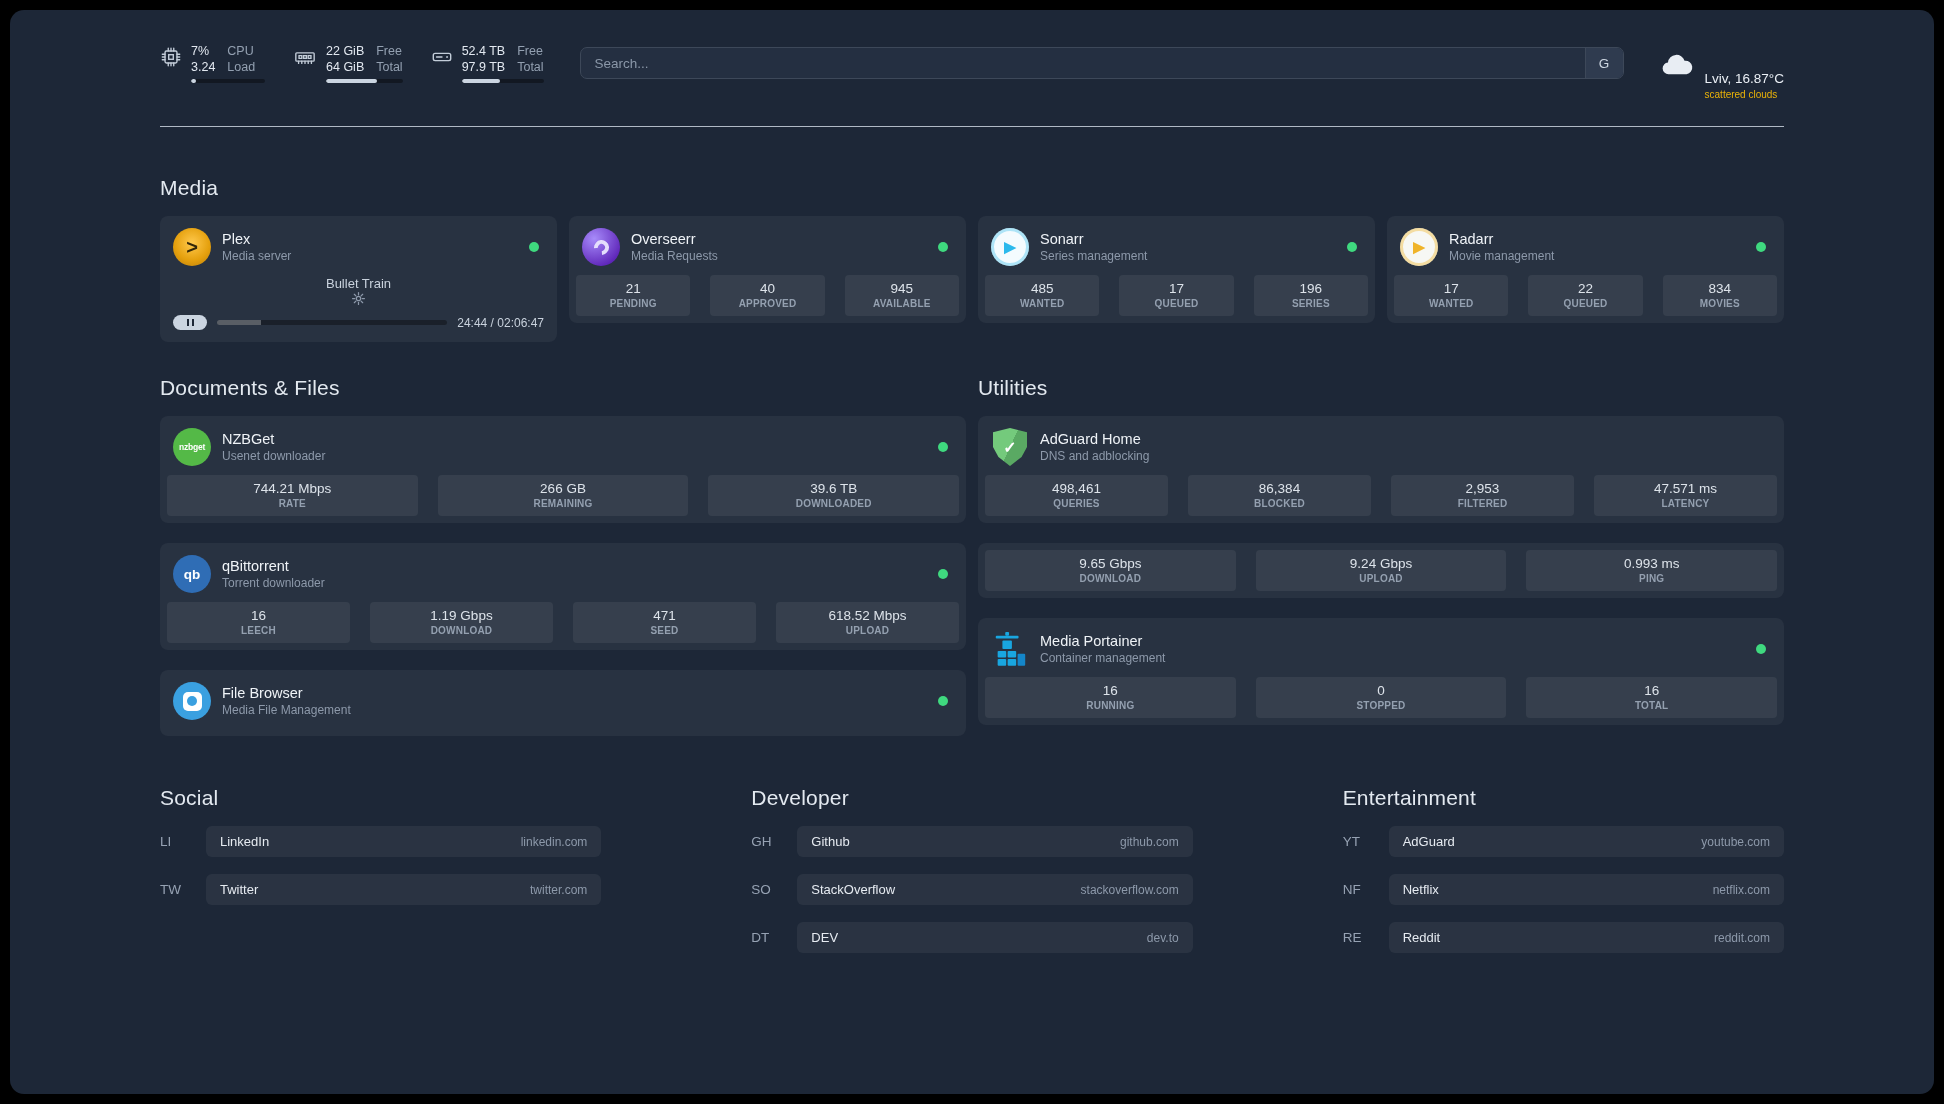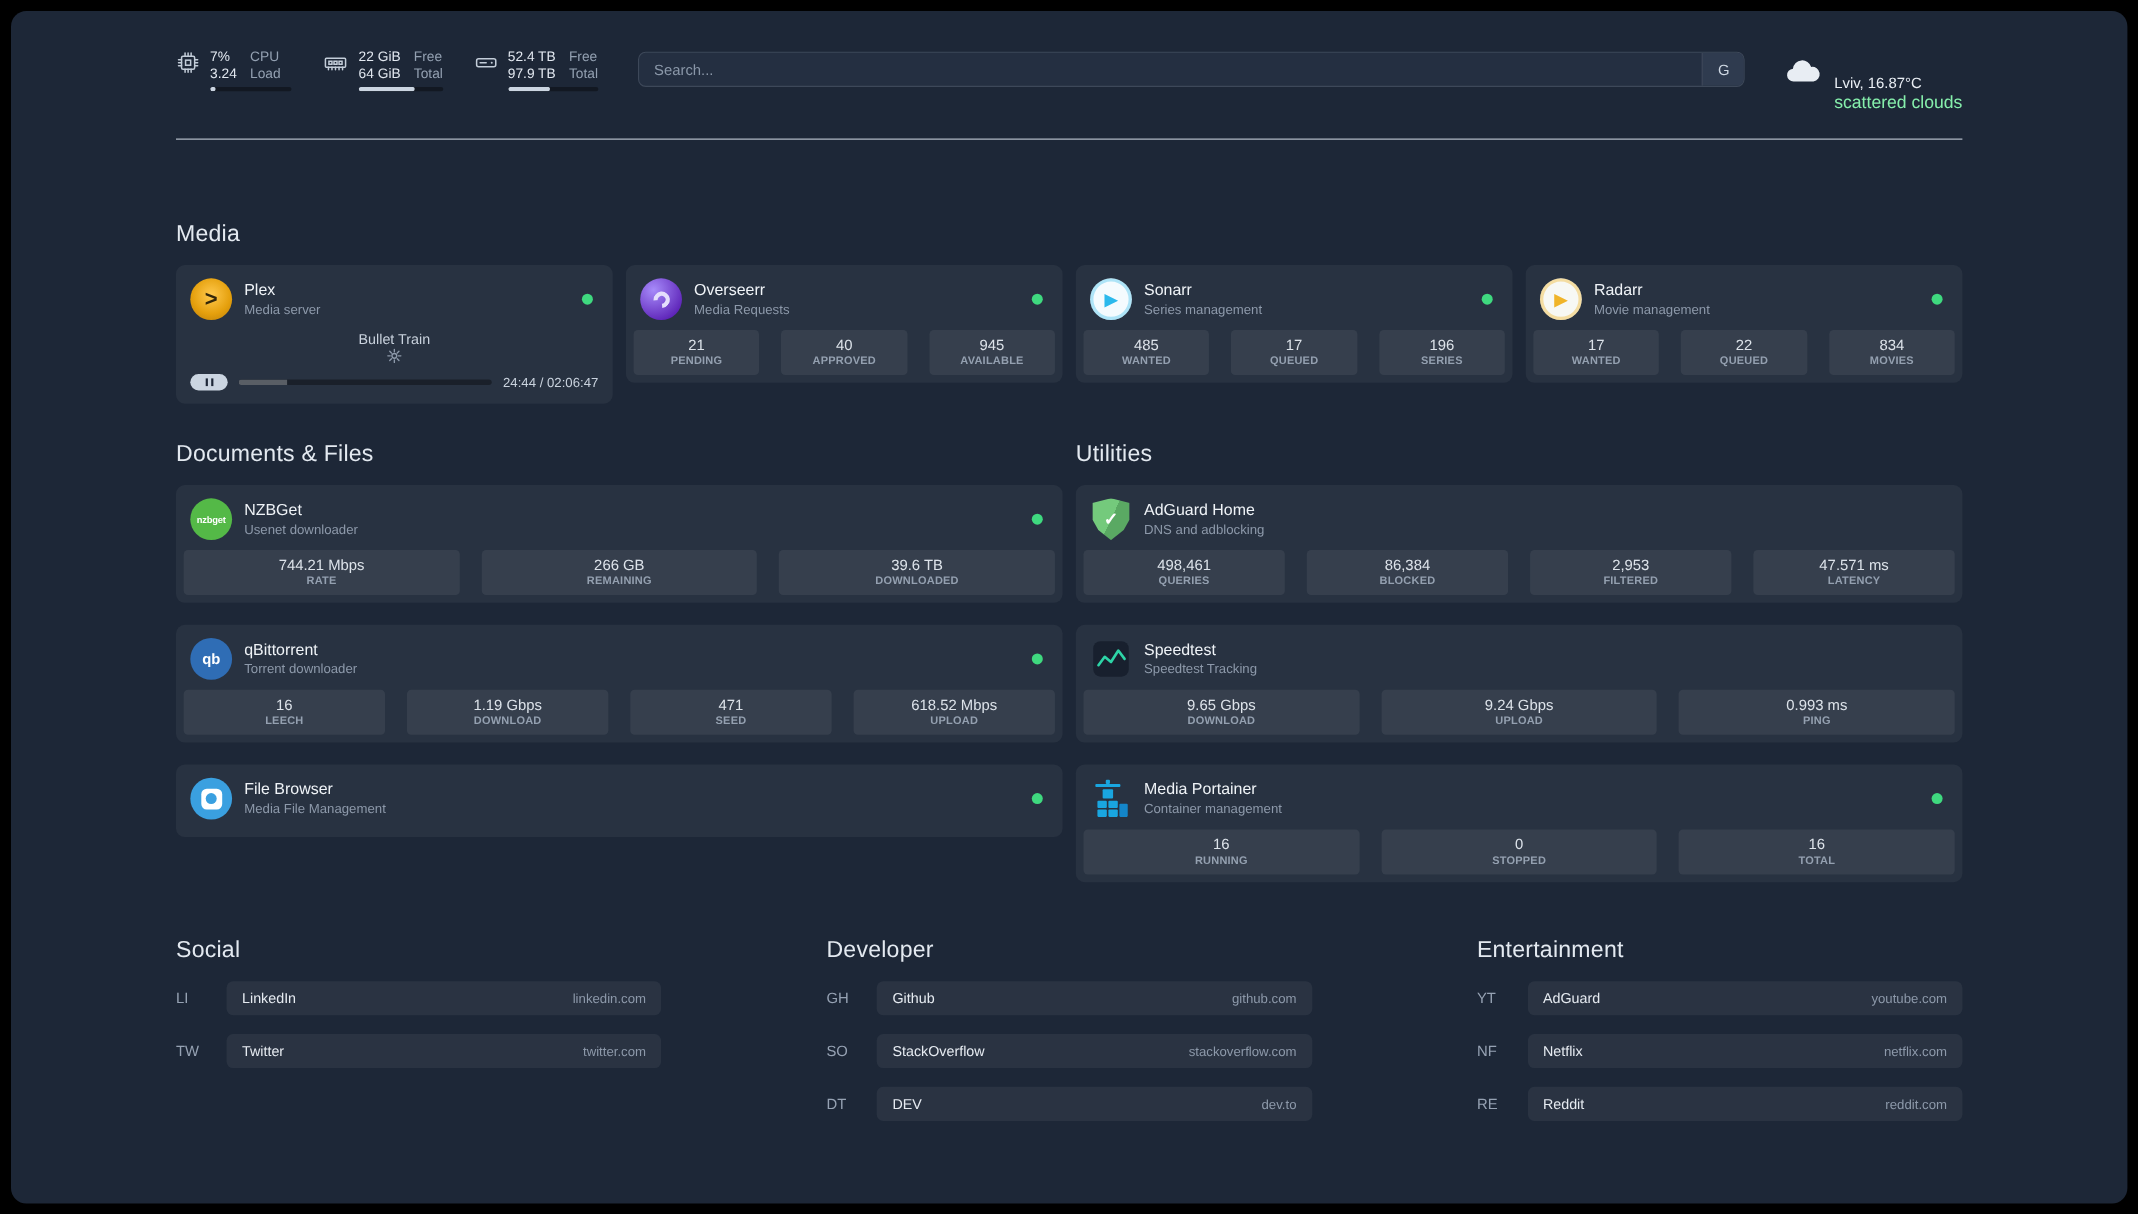--- a/index.html
+++ b/index.html
@@ -25,27 +25,27 @@
   .search { flex:1; display:flex; margin:0 36px; height:32px; border:1px solid #3d4859; border-radius:7px;
             background:#242f41; overflow:hidden; align-items:stretch; }
   .search input { flex:1; background:transparent; border:none; outline:none; color:#e2e8f0; font-size:13.5px; padding:0 14px; }
   .search input::placeholder { color:#8a97a8; }
   .search-provider { width:38px; background:#2f3b4f; color:#cfd8e3; border:none; border-left:1px solid #3d4859; font-size:13.5px; cursor:pointer; font-family:inherit; }
 
   .weather { display:flex; align-items:center; gap:11px; }
   .weather-icon { display:flex; }
   .weather-text { display:flex; flex-direction:column; }
   .w1 { color:#eaeff5; font-size:13.5px; line-height:1.35;margin-top:44px; }
-  .w2 { color:#86efac; font-size:16px; }
+  .w2 { color:#eab308; font-size:10px; }
 
   .divider { border:none; border-top:1px solid rgba(214,223,233,.8); margin-top:42px; }
 
   
   .section-title { color:#e3e9f0; font-size:21px; font-weight:500; letter-spacing:.2px; margin-bottom:16px; }
-  .section-media { margin-top:74px; }
+  .section-media { margin-top:49px; }
   .media-grid { display:grid; grid-template-columns:repeat(4,1fr); gap:12px; align-items:start; }
   .two-col { display:grid; grid-template-columns:1fr 1fr; gap:12px; margin-top:34px; align-items:start; }
   .stack { display:flex; flex-direction:column; gap:20px; }
 
   .card { background:rgba(255,255,255,.05); border-radius:8px; padding:7px; }
   .card-header { display:flex; align-items:center; gap:11px; padding:5px 6px 9px; cursor:pointer; }
   .svc-icon { width:38px; height:38px; flex:0 0 38px; display:flex; align-items:center; justify-content:center; }
   .svc-text { display:flex; flex-direction:column; flex:1; }
   .svc-name { color:#eff3f7; font-size:14.5px; }
   .svc-desc { color:#8d99aa; font-size:12px; margin-top:2px; }
@@ -422,33 +422,20 @@
     <span class="stat-value">2,953</span>
     <span class="stat-label">FILTERED</span>
   </div>
                 <div class="stat">
     <span class="stat-value">47.571 ms</span>
     <span class="stat-label">LATENCY</span>
   </div>
               </div>
   </div>
             <div class="card">
-    <div class="card-header">
-      <span class="svc-icon">
-                  <svg width="38" height="38" viewBox="0 0 40 40">
-                    <rect x="3" y="3" width="34" height="34" rx="7" fill="#18202e"></rect>
-                    <polyline points="8,26 14,18 20,23 27,12 33,20" fill="none" stroke="#2dd4a7" stroke-width="2.5" stroke-linejoin="round" stroke-linecap="round"></polyline>
-                  </svg>
-                </span>
-      <div class="svc-text">
-        <span class="svc-name">Speedtest</span>
-        <span class="svc-desc">Speedtest Tracking</span>
-      </div>
-
-    </div>
     <div class="stats">
                 <div class="stat">
     <span class="stat-value">9.65 Gbps</span>
     <span class="stat-label">DOWNLOAD</span>
   </div>
                 <div class="stat">
     <span class="stat-value">9.24 Gbps</span>
     <span class="stat-label">UPLOAD</span>
   </div>
                 <div class="stat">

